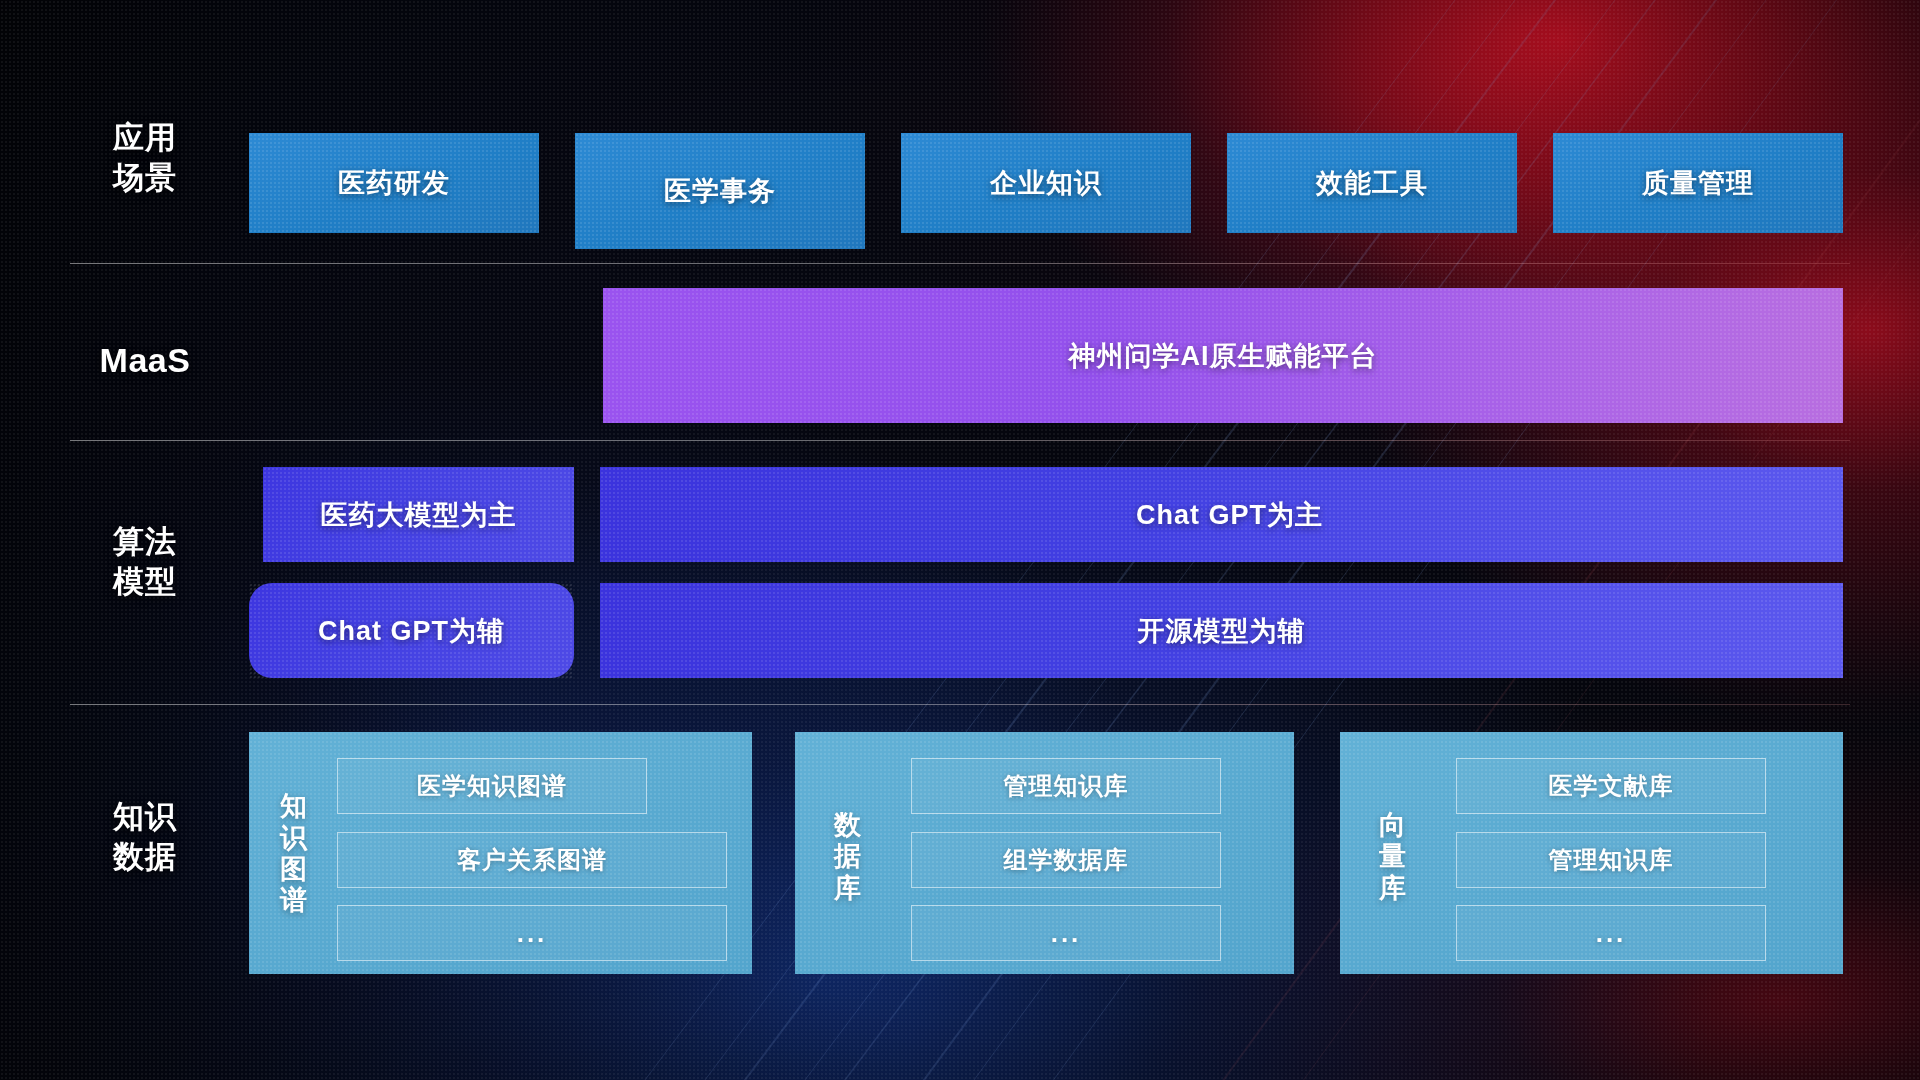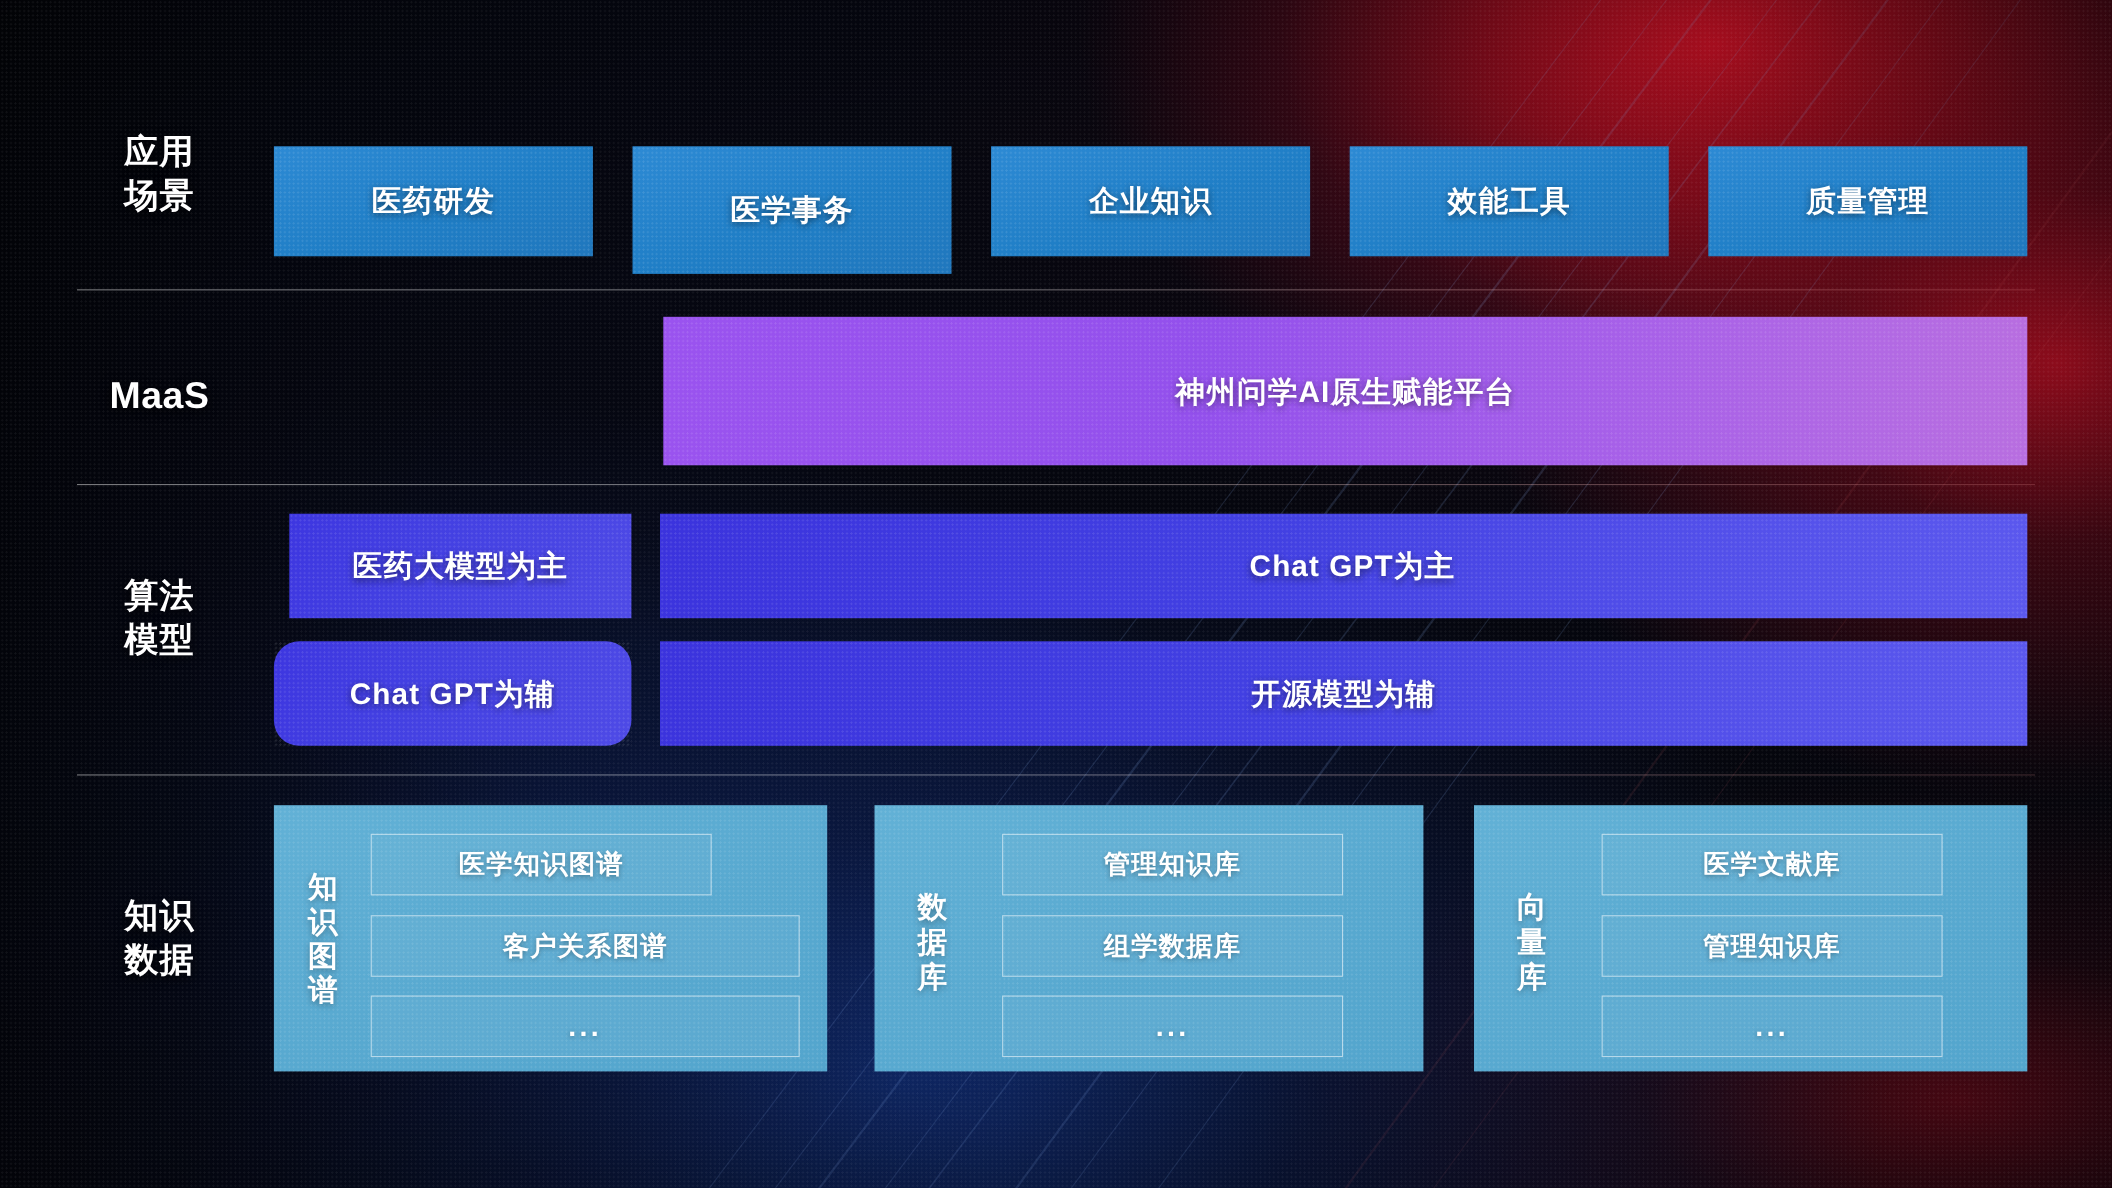--- a/index.html
+++ b/index.html
@@ -217,21 +217,21 @@
   </div>
   <div class="cell tile-algo" style="left:249px; top:583px; width:325px; height:95px;border-radius:23px;">
     <span>Chat GPT为辅</span>
   </div>
   <div class="cell tile-algo-wide" style="left:600px; top:583px; width:1243px; height:95px;">
     <span>开源模型为辅</span>
   </div>
 
   <div class="sep" style="top:704px;"></div>
 
-  <div class="row-label" style="top:797px;margin-top:16px;">知识
+  <div class="row-label" style="top:797px;">知识
 数据</div>
 
   <div class="kpanel" style="left:249px; top:732px; width:503px; height:242px;">
     <div class="kpanel-title" style="left:14px; top:22px; width:62px; height:200px;">知
 识
 图
 谱</div>
     <div class="kitem" style="left:88px; top:26px; width:310px; height:56px;">
       <span>医学知识图谱</span>
     </div>

